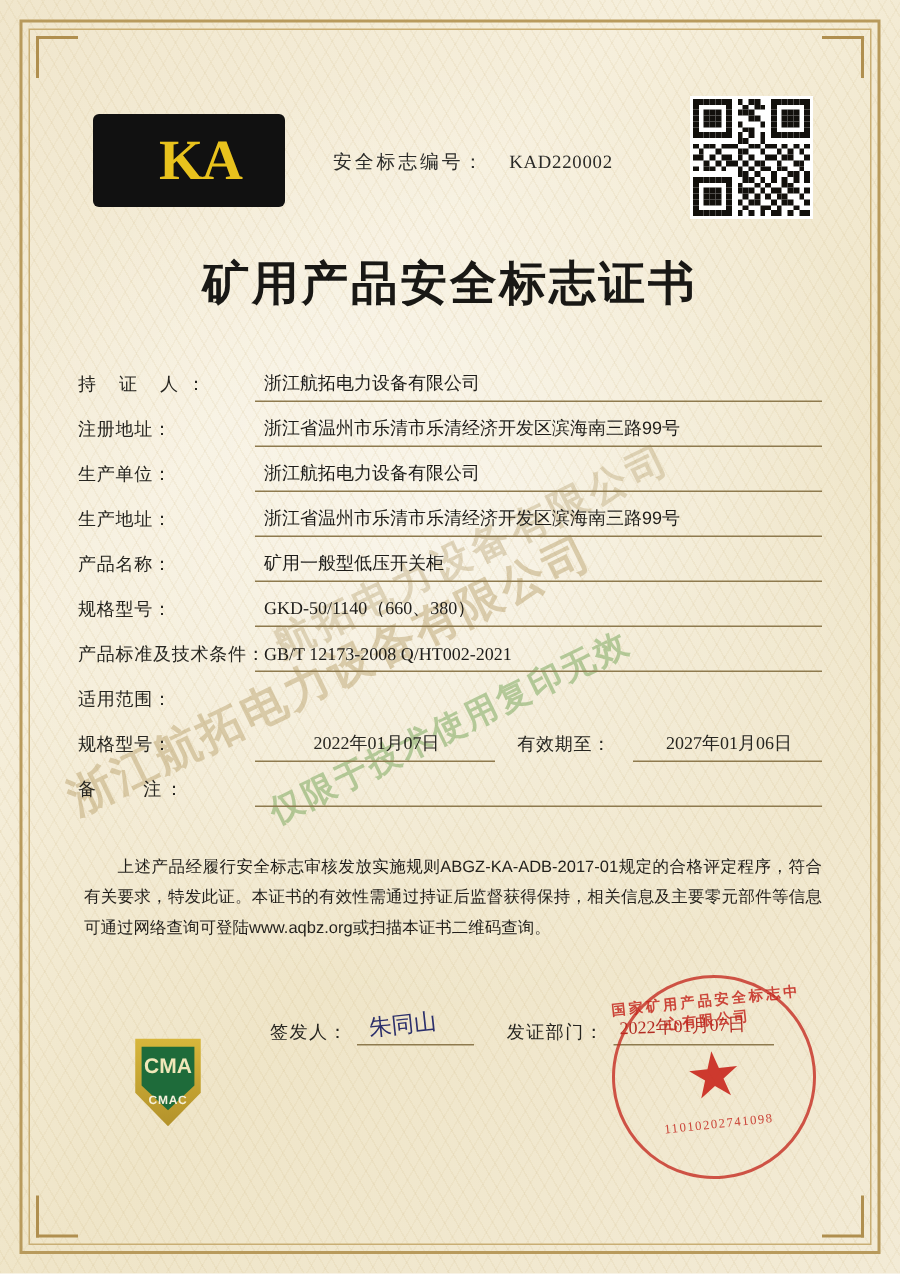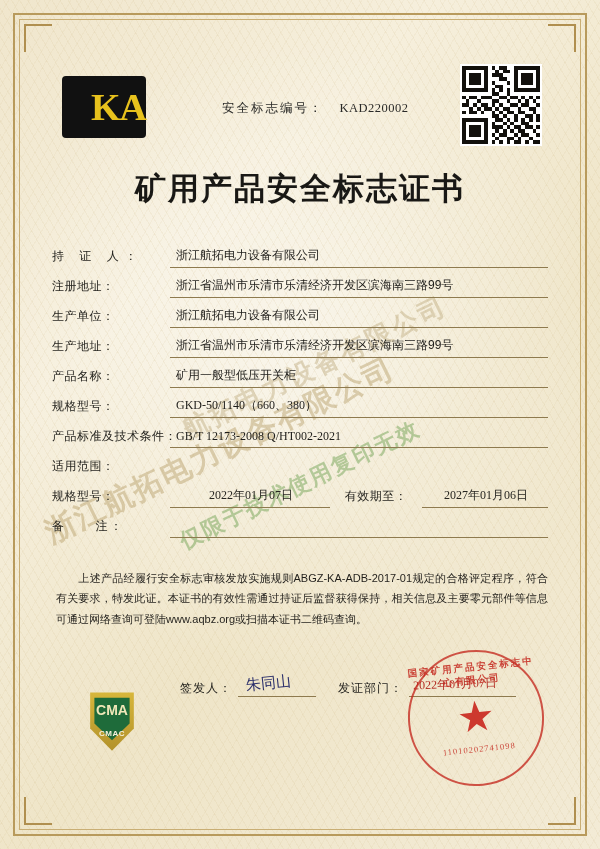--- a/index.html
+++ b/index.html
@@ -54,21 +54,22 @@
 
   
   .ka-logo {
     position: absolute;
     left: 62px; top: 76px;
     width: 84px; height: 62px;
     background: #111;
     border-radius: 4px;
     display: flex;
     align-items: center;
-    justify-content: flex-end;
+    justify-content: flex-start;
+    padding-left: 44px;
   }
   .ka-logo span {
     color: #e8c21d;
     font-family: "Liberation Serif", serif;
     font-weight: bold;
     font-size: 38px;
     letter-spacing: -1px;
   }
 
   

